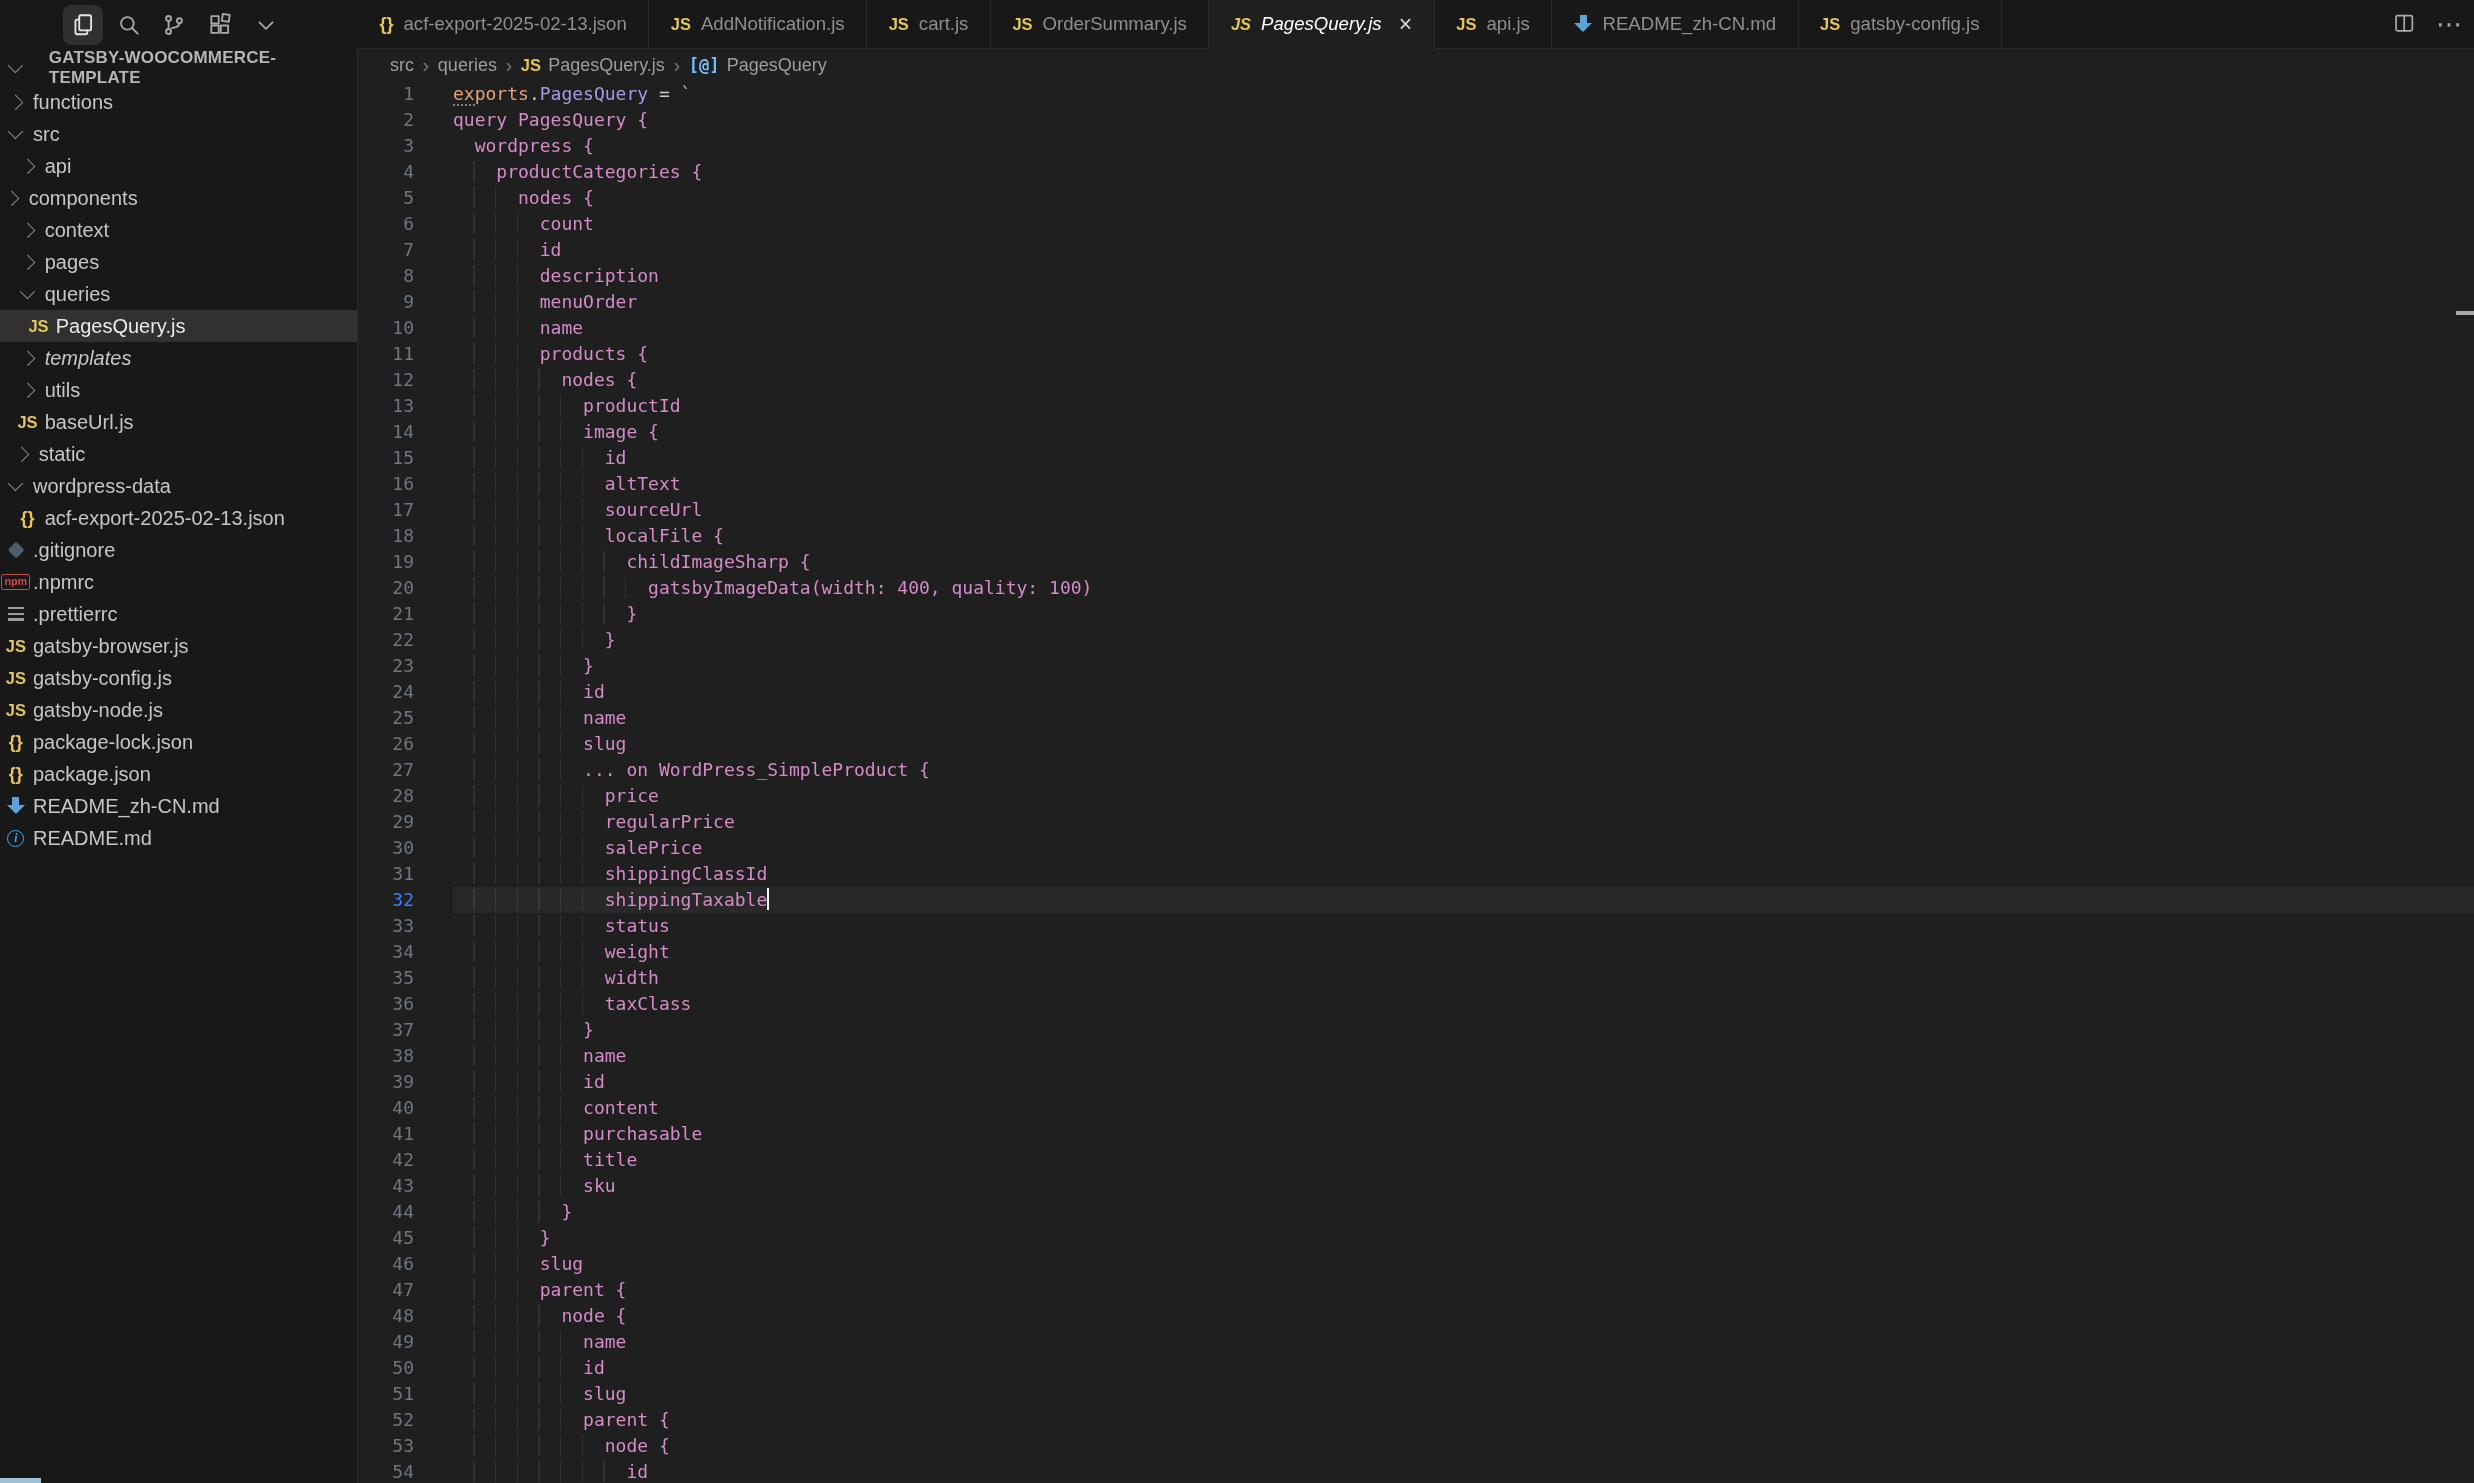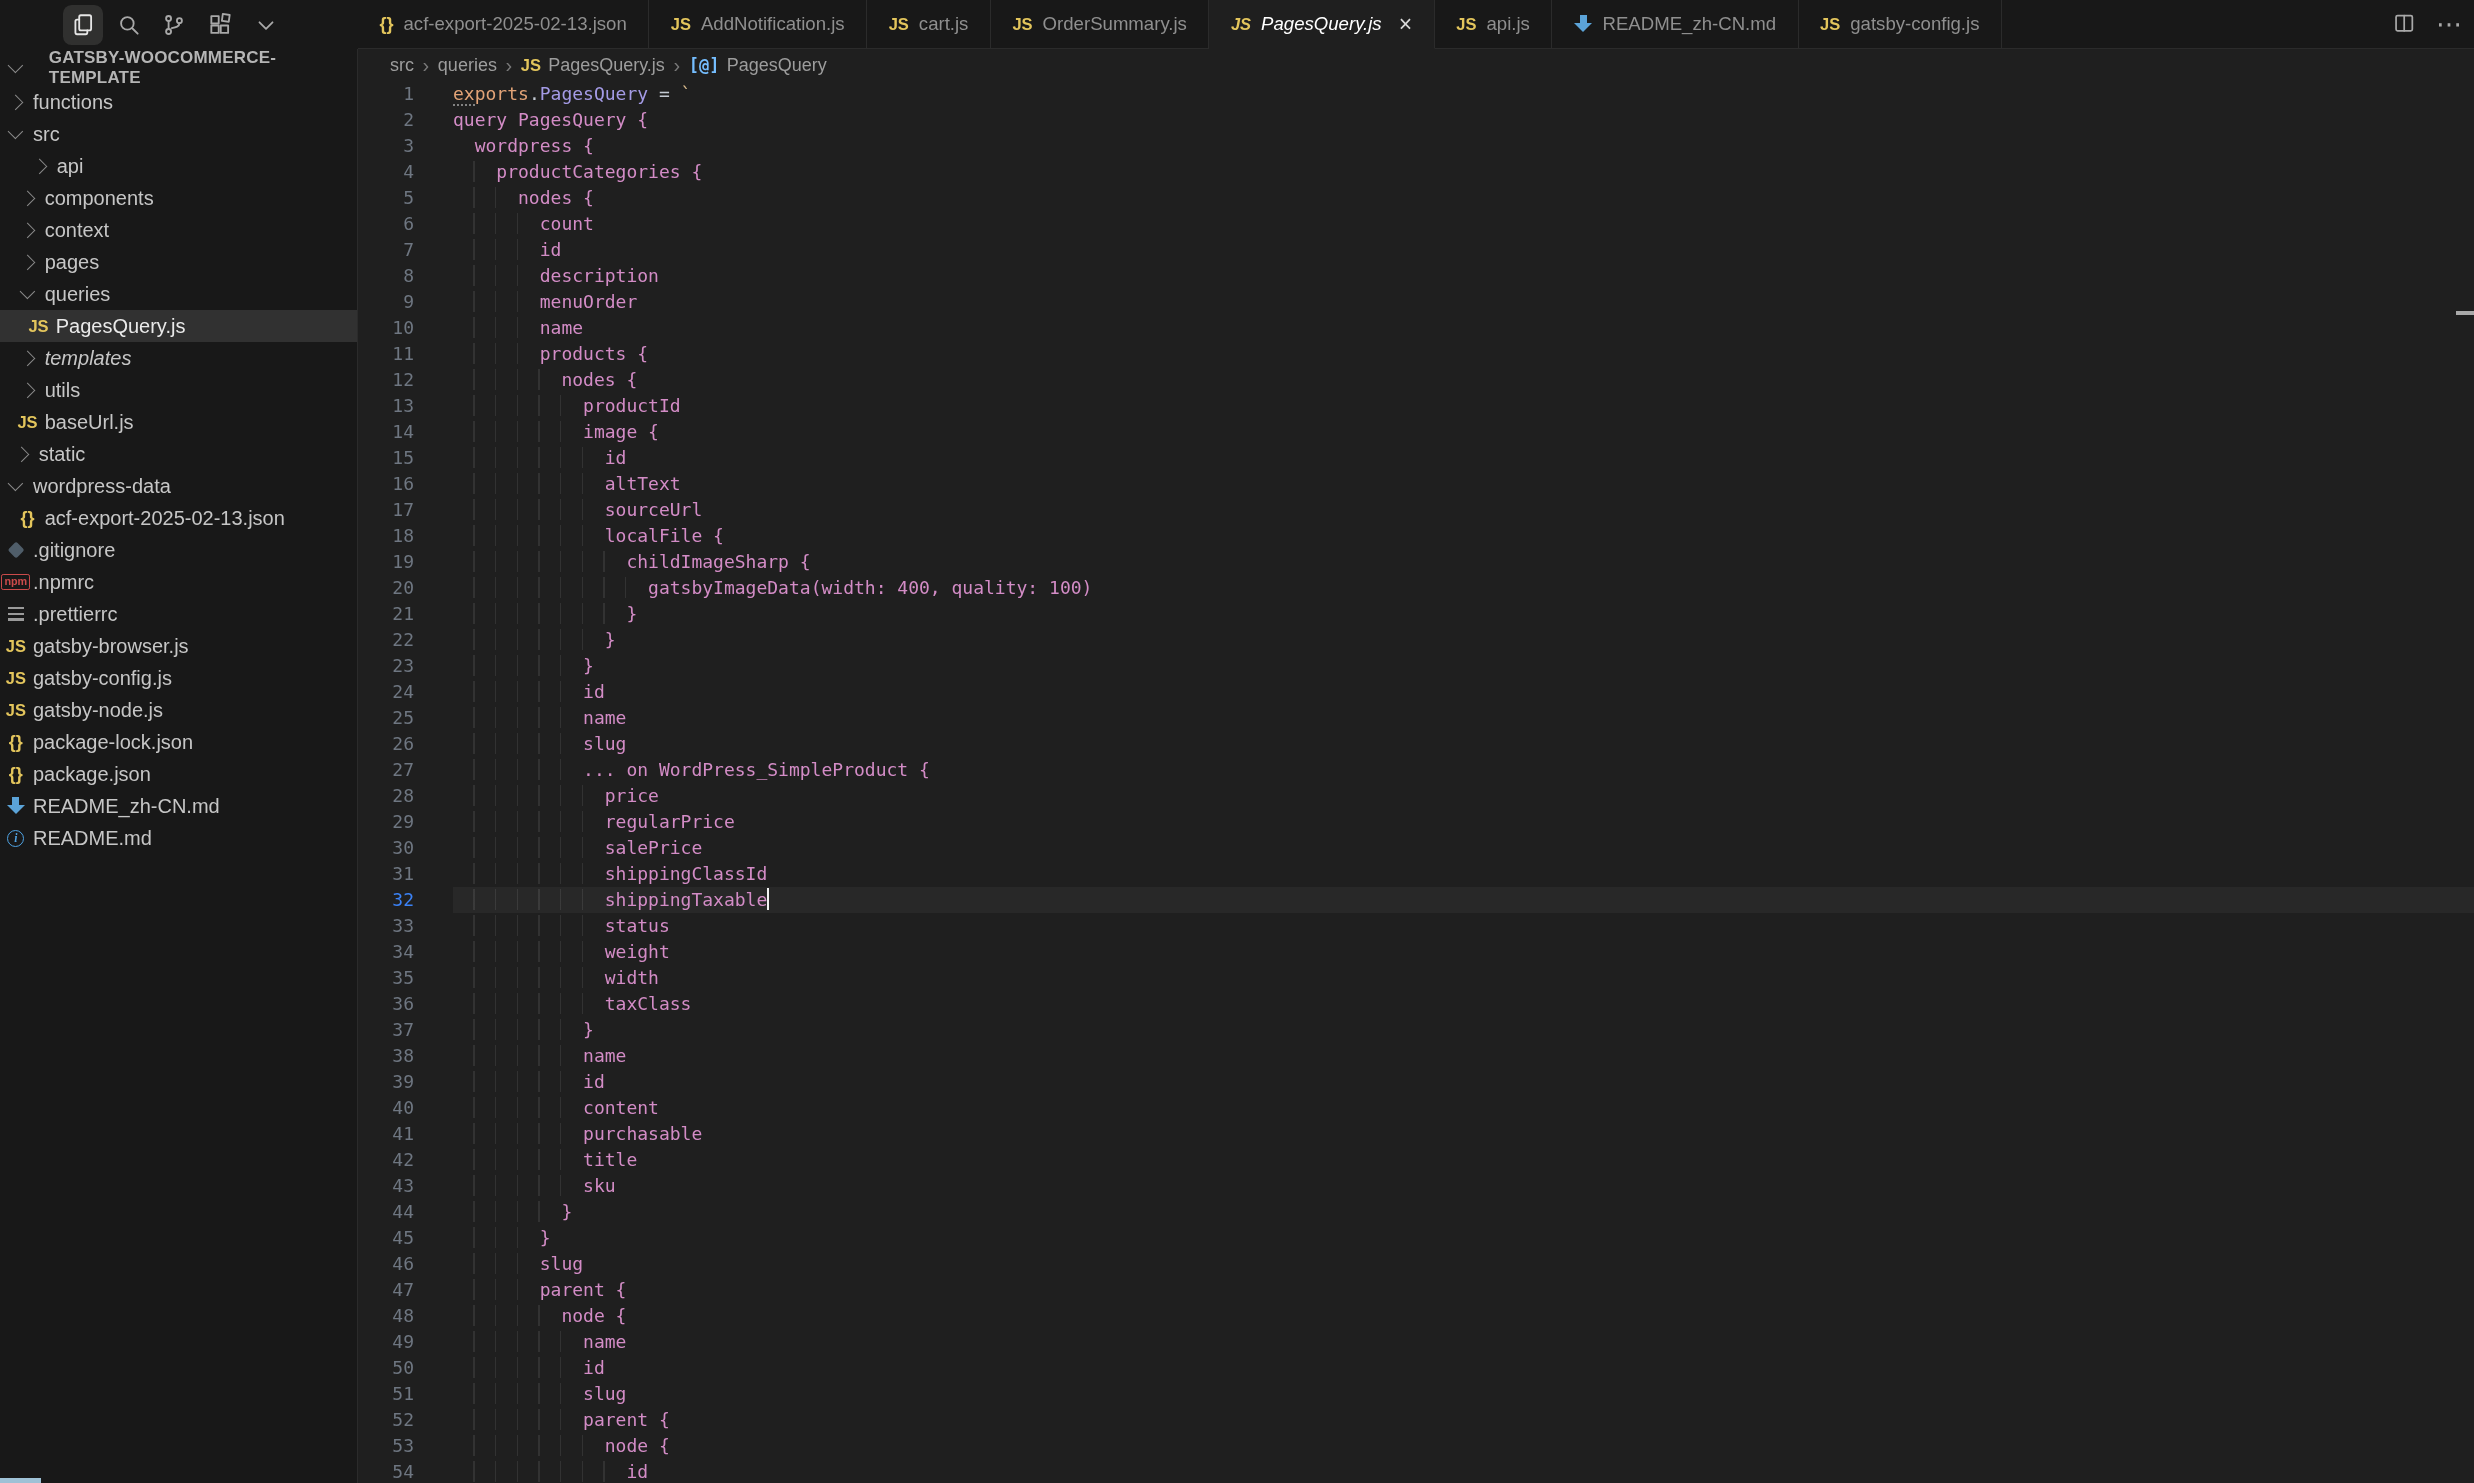--- a/index.html
+++ b/index.html
@@ -193,27 +193,27 @@
               <span class="chev right"></span>
             </span>
             <span class="lbl">functions</span>
           </div>
           <div class="tree-row" style="padding-left: 4.3px;">
             <span class="slot">
               <span class="chev down"></span>
             </span>
             <span class="lbl">src</span>
           </div>
-          <div class="tree-row" style="padding-left: 28px;">
+          <div class="tree-row" style="padding-left: 16px;">
             <span class="slot">
               <span class="chev right"></span>
             </span>
             <span class="lbl">api</span>
           </div>
-          <div class="tree-row" style="padding-left: 16px;">
+          <div class="tree-row" style="">
             <span class="slot">
               <span class="chev right"></span>
             </span>
             <span class="lbl">components</span>
           </div>
           <div class="tree-row" style="padding-left: 16px; align-items: center;">
             <span class="slot">
               <span class="chev right"></span>
             </span>
             <span class="lbl">context</span>

